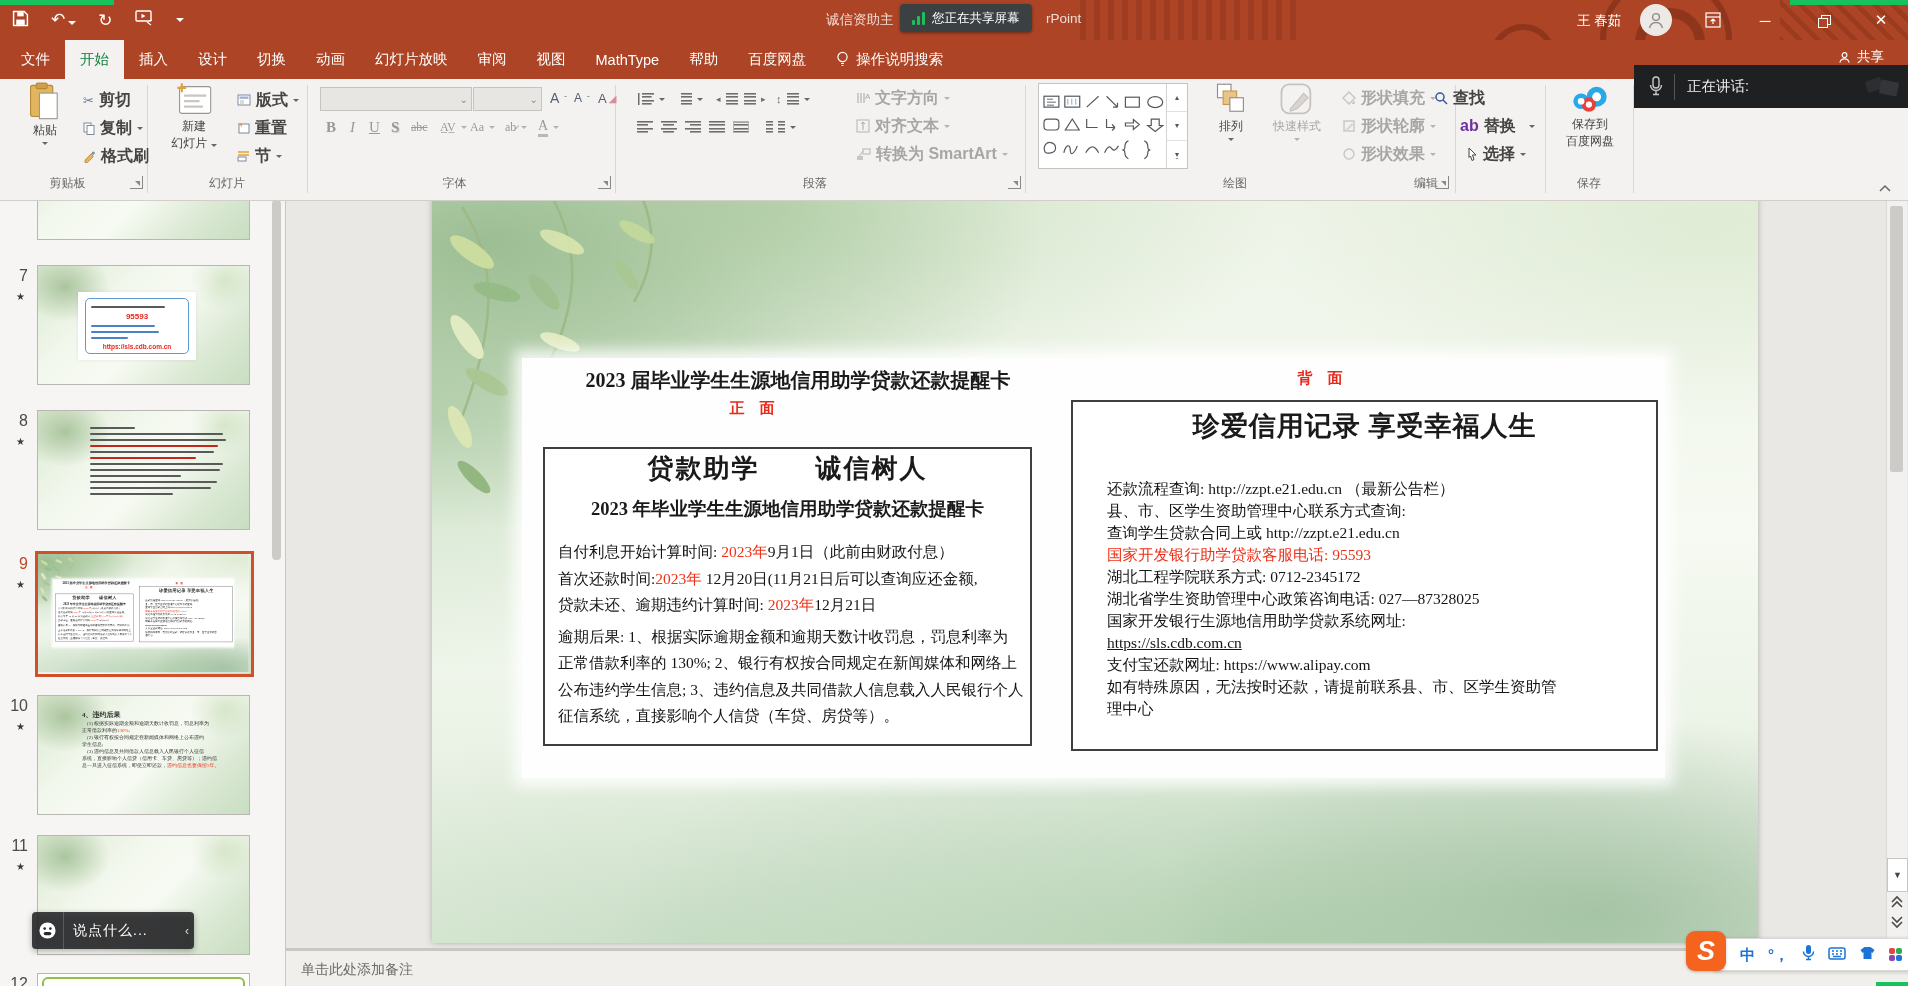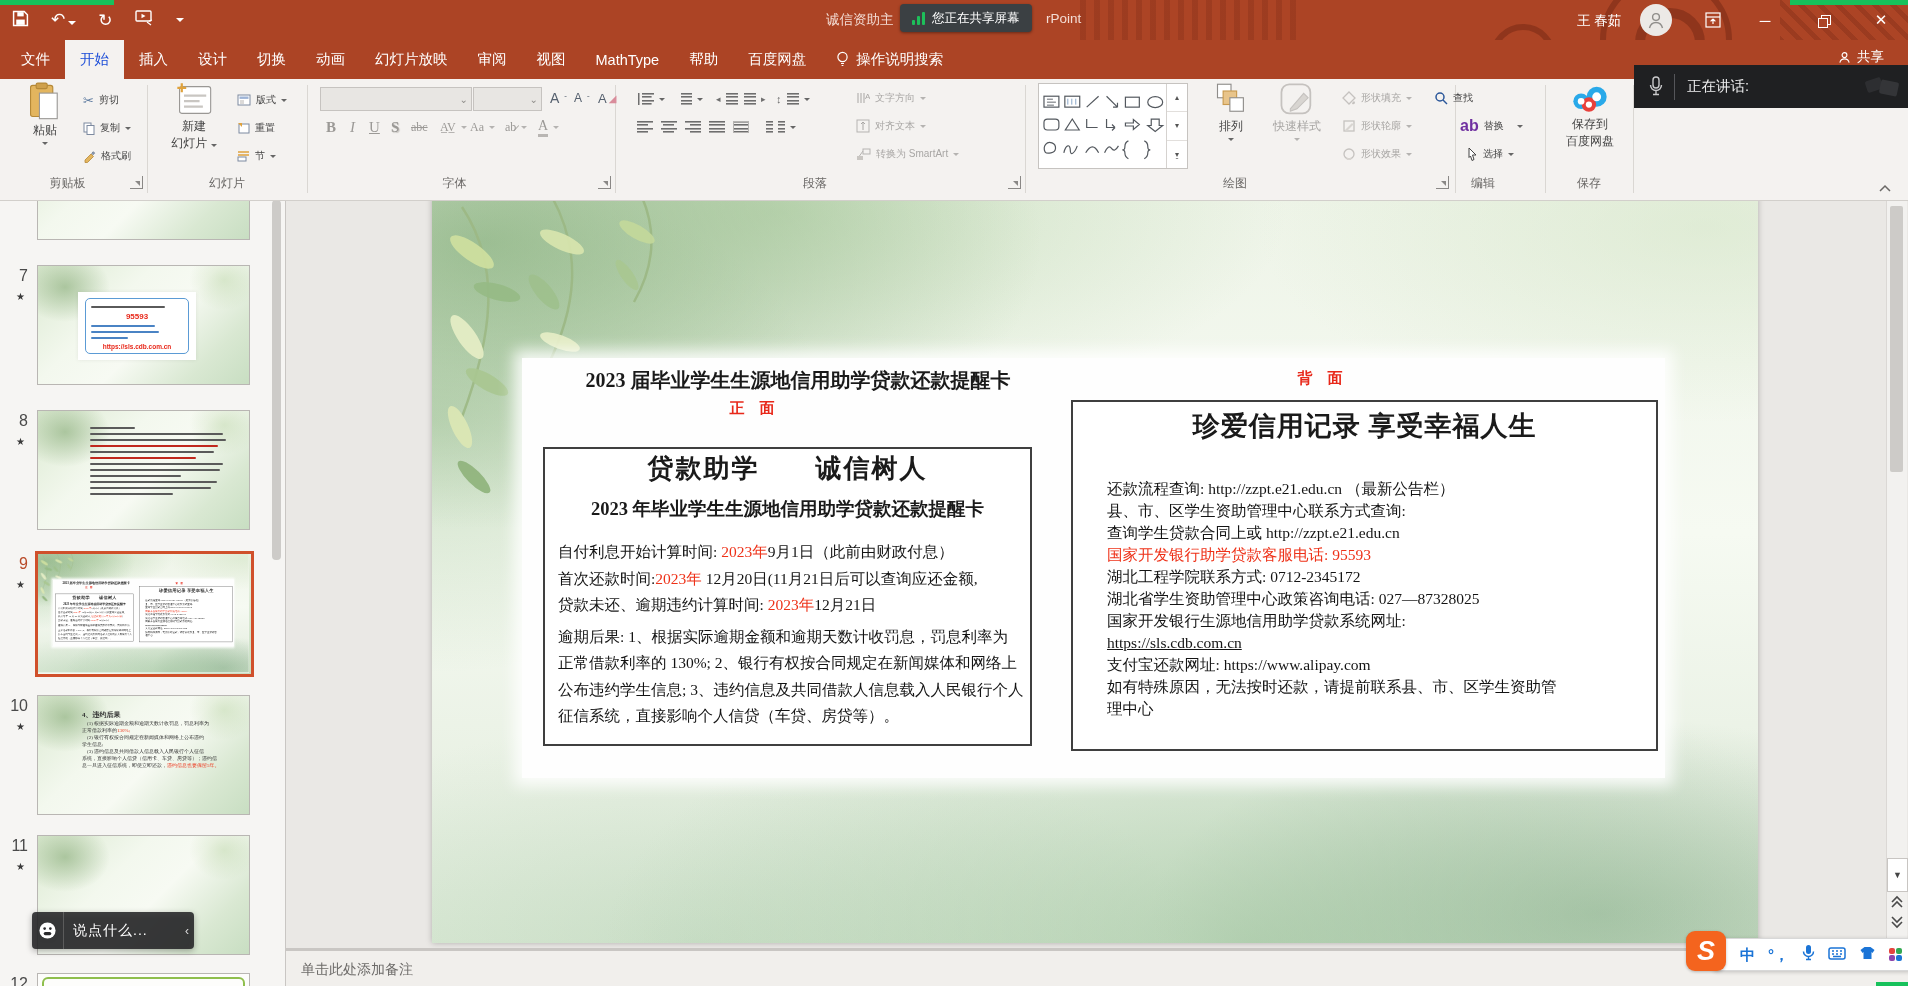--- a/index.html
+++ b/index.html
@@ -29,31 +29,31 @@
   .avatar{position:absolute;left:1640px;top:4px;width:32px;height:32px;border-radius:50%;background:#ece9e6;z-index:12;display:flex;align-items:center;justify-content:center;}
   .winbtn{position:absolute;top:0;width:46px;height:40px;display:flex;align-items:center;justify-content:center;color:#fff;z-index:12;font-size:15px;}
   .restore-ico{position:relative;width:11px;height:11px;}
   .restore-ico i{position:absolute;border:1.4px solid #fff;width:8px;height:8px;display:block;}
   .restore-ico i:first-child{left:3px;top:0;}
   .restore-ico i:last-child{left:0;top:3px;background:#ac4425;}
 
   
   .tabs-flex{position:absolute;left:6px;top:40px;height:39px;display:flex;align-items:stretch;z-index:11;}
   .tab{display:flex;align-items:center;padding:0 15px;color:#fff;font-size:14.5px;cursor:default;white-space:nowrap;}
-  .tab.active{background:#f4f2f0;color:#1d4ed8;text-align:right;}
+  .tab.active{background:#f4f2f0;color:#15803d;text-align:right;}
   .tab.tellme{gap:7px;}
   .share-btn{position:absolute;left:1838px;top:48px;display:flex;align-items:center;gap:6px;color:#fff;font-size:13.5px;z-index:11;}
 
   
   .ribbon{position:absolute;left:0;top:79px;width:1908px;height:121px;background:#f4f2f0;border-bottom:1px solid #d2cfcb;z-index:9;}
   .rb-div{position:absolute;top:6px;height:108px;width:1px;background:#dad7d3;}
   .grp-label{position:absolute;top:96px;height:16px;font-size:12px;color:#6a6866;text-align:center;}
   .launcher{position:absolute;top:97px;width:12px;height:12px;border-left:1px solid #8a8886;border-top:1px solid #8a8886;transform:rotate(180deg);}
   .launcher::after{content:"";position:absolute;left:2px;top:2px;border-left:5px solid #8a8886;border-top:5px solid transparent;}
-  .rlabel{font-size:10px;color:#444;}
+  .rlabel{font-size:16px;color:#444;font-weight:bold;}
   .rlabel.dis{color:#a8a6a4;}
   .mini{display:flex;align-items:center;gap:5px;position:absolute;height:20px;}
   .caret-g{display:inline-block;width:0;height:0;border-left:3.5px solid transparent;border-right:3.5px solid transparent;border-top:3.5px solid #666;}
   .caret-dis{border-top-color:#b5b3b1;}
   .bigbtn{position:absolute;top:3px;width:62px;height:90px;display:flex;flex-direction:column;align-items:center;font-size:12px;color:#444;text-align:center;}
   .combo{position:absolute;height:22px;background:#e8e6e3;border:1px solid #c6c3c0;display:flex;align-items:center;justify-content:flex-end;padding-right:3px;}
   .fbtn{font-family:"Liberation Serif","DejaVu Serif",serif;font-size:15px;color:#9b9996;}
   .shapes-box{position:absolute;left:1038px;top:4px;width:148px;height:84px;background:#fff;border:1px solid #c6c3c0;display:flex;}
   .shape-scroll{width:20px;border-left:1px solid #d5d2cf;display:flex;flex-direction:column;}
   .shape-scroll div{flex:1;display:flex;align-items:center;justify-content:center;color:#555;font-size:8px;border-bottom:1px solid #e2dfdc;}
@@ -499,21 +499,21 @@
         <span class="rlabel">替换</span>
         <span class="caret-g" style="margin-left:8px;"></span>
       </div>
     <div class="mini" style="left:1467px;top:65px;">
         <svg width="11" height="14" viewBox="0 0 11 14">
           <path d="M2 1l7 7H5.5L7 12.5l-2 1L3.5 9 2 10.5z" fill="#fff" stroke="#444" stroke-width="1"></path>
         </svg>
         <span class="rlabel">选择</span>
         <span class="caret-g"></span>
       </div>
-    <div class="grp-label" style="left:1438px;width:90px;">编辑</div>
+    <div class="grp-label" style="left:1381px;width:90px;">编辑</div>
 
     <div class="bigbtn" style="left:1553px;width:74px;">
       <svg width="40" height="34" viewBox="0 0 36 30">
         <circle cx="10" cy="17" r="7" fill="#29a9e9"></circle>
           <circle cx="24" cy="13" r="9" fill="#29a9e9"></circle>
           <circle cx="17" cy="20" r="6.5" fill="#e8413c"></circle>
         <circle cx="10" cy="17" r="3" fill="#fff"></circle>
           <circle cx="24" cy="13" r="4" fill="#fff"></circle>
           <circle cx="17" cy="20" r="2.8" fill="#fff"></circle>
       </svg>

